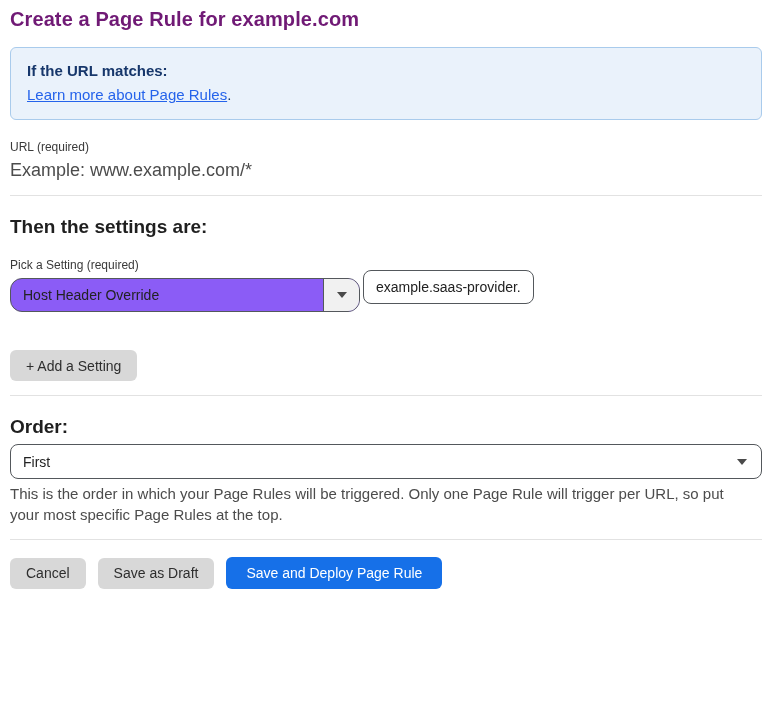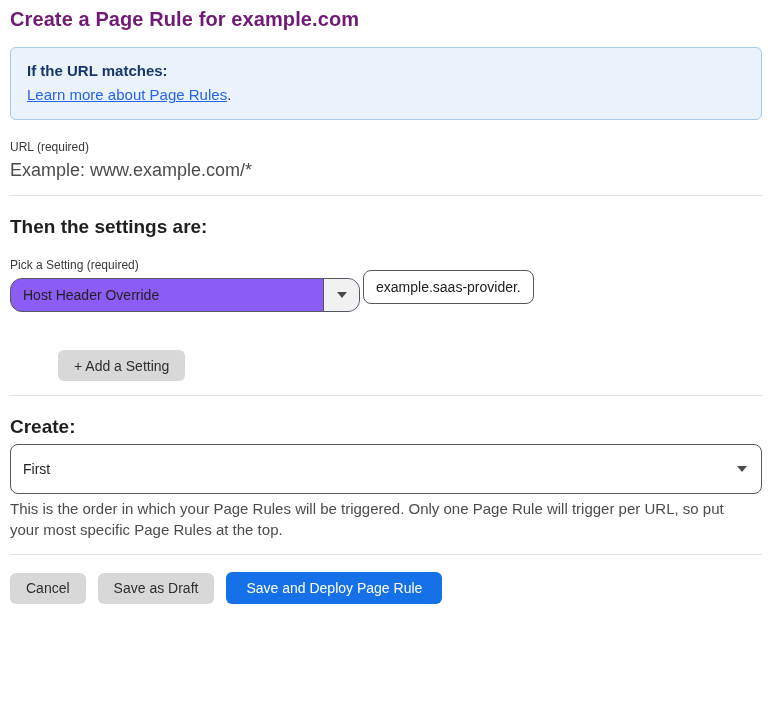--- a/index.html
+++ b/index.html
@@ -85,32 +85,32 @@
   .select-box .select-arrow-button{
     width:36px;background:#f1f1f1;border-left:1px solid var(--input-border);
     display:flex;align-items:center;justify-content:center;
   }
   .chevron{
     width:0;height:0;
     border-left:5px solid transparent;border-right:5px solid transparent;
     border-top:6px solid #4a4a4a;
   }
   .select-plain{
-    display:flex;align-items:center;height:50px;
+    display:flex;align-items:center;height:35px;
     border:1px solid var(--input-border);border-radius:8px;
     background:#fff;padding:0 14px 0 12px;cursor:pointer;margin-top:6px;
   }
   .select-plain .select-value{flex:1;font-size:14px;color:#222;}
 
   .btn{
     font-family:"Liberation Sans",sans-serif;
     font-size:14px;border:none;border-radius:6px;cursor:pointer;
     height:31px;padding:0 16px;color:#2e2e2e;background:var(--button-gray);
   }
-  .btn-add{margin-top:38px;display:inline-block;margin-left:48px;}
+  .btn-add{margin-top:38px;display:inline-block;}
   .btn-primary{
     background:var(--primary-blue);color:#ffffff;height:32px;padding:0 20px;
   }
   .footer-bar{
     display:flex;gap:12px;margin-top:17px;align-items:center;
   }
   .order-helper{
     font-size:15px;line-height:21px;color:var(--helper-gray);margin:4px 8px 0 0;
   }
   .order-label{margin-top:24px;}
@@ -148,21 +148,21 @@
     </div>
     <div class="settings-col-right">
       <input class="text-input value-input" type="text" value="example.saas-provider.com" style="">
     </div>
   </div>
 
   <button class="btn btn-add">+ Add a Setting</button>
 
   <hr class="divider">
 
-  <h2 class="section-heading order-heading">Create:</h2>
+  <h2 class="section-heading order-heading">Order:</h2>
 
   <div class="select-plain">
     <span class="select-value">First</span>
     <span class="chevron"></span>
   </div>
   <p class="order-helper">This is the order in which your Page Rules will be triggered. Only one Page Rule will trigger per URL, so put your most specific Page Rules at the top.</p>
 
   <hr class="divider">
 
   <div class="footer-bar">

